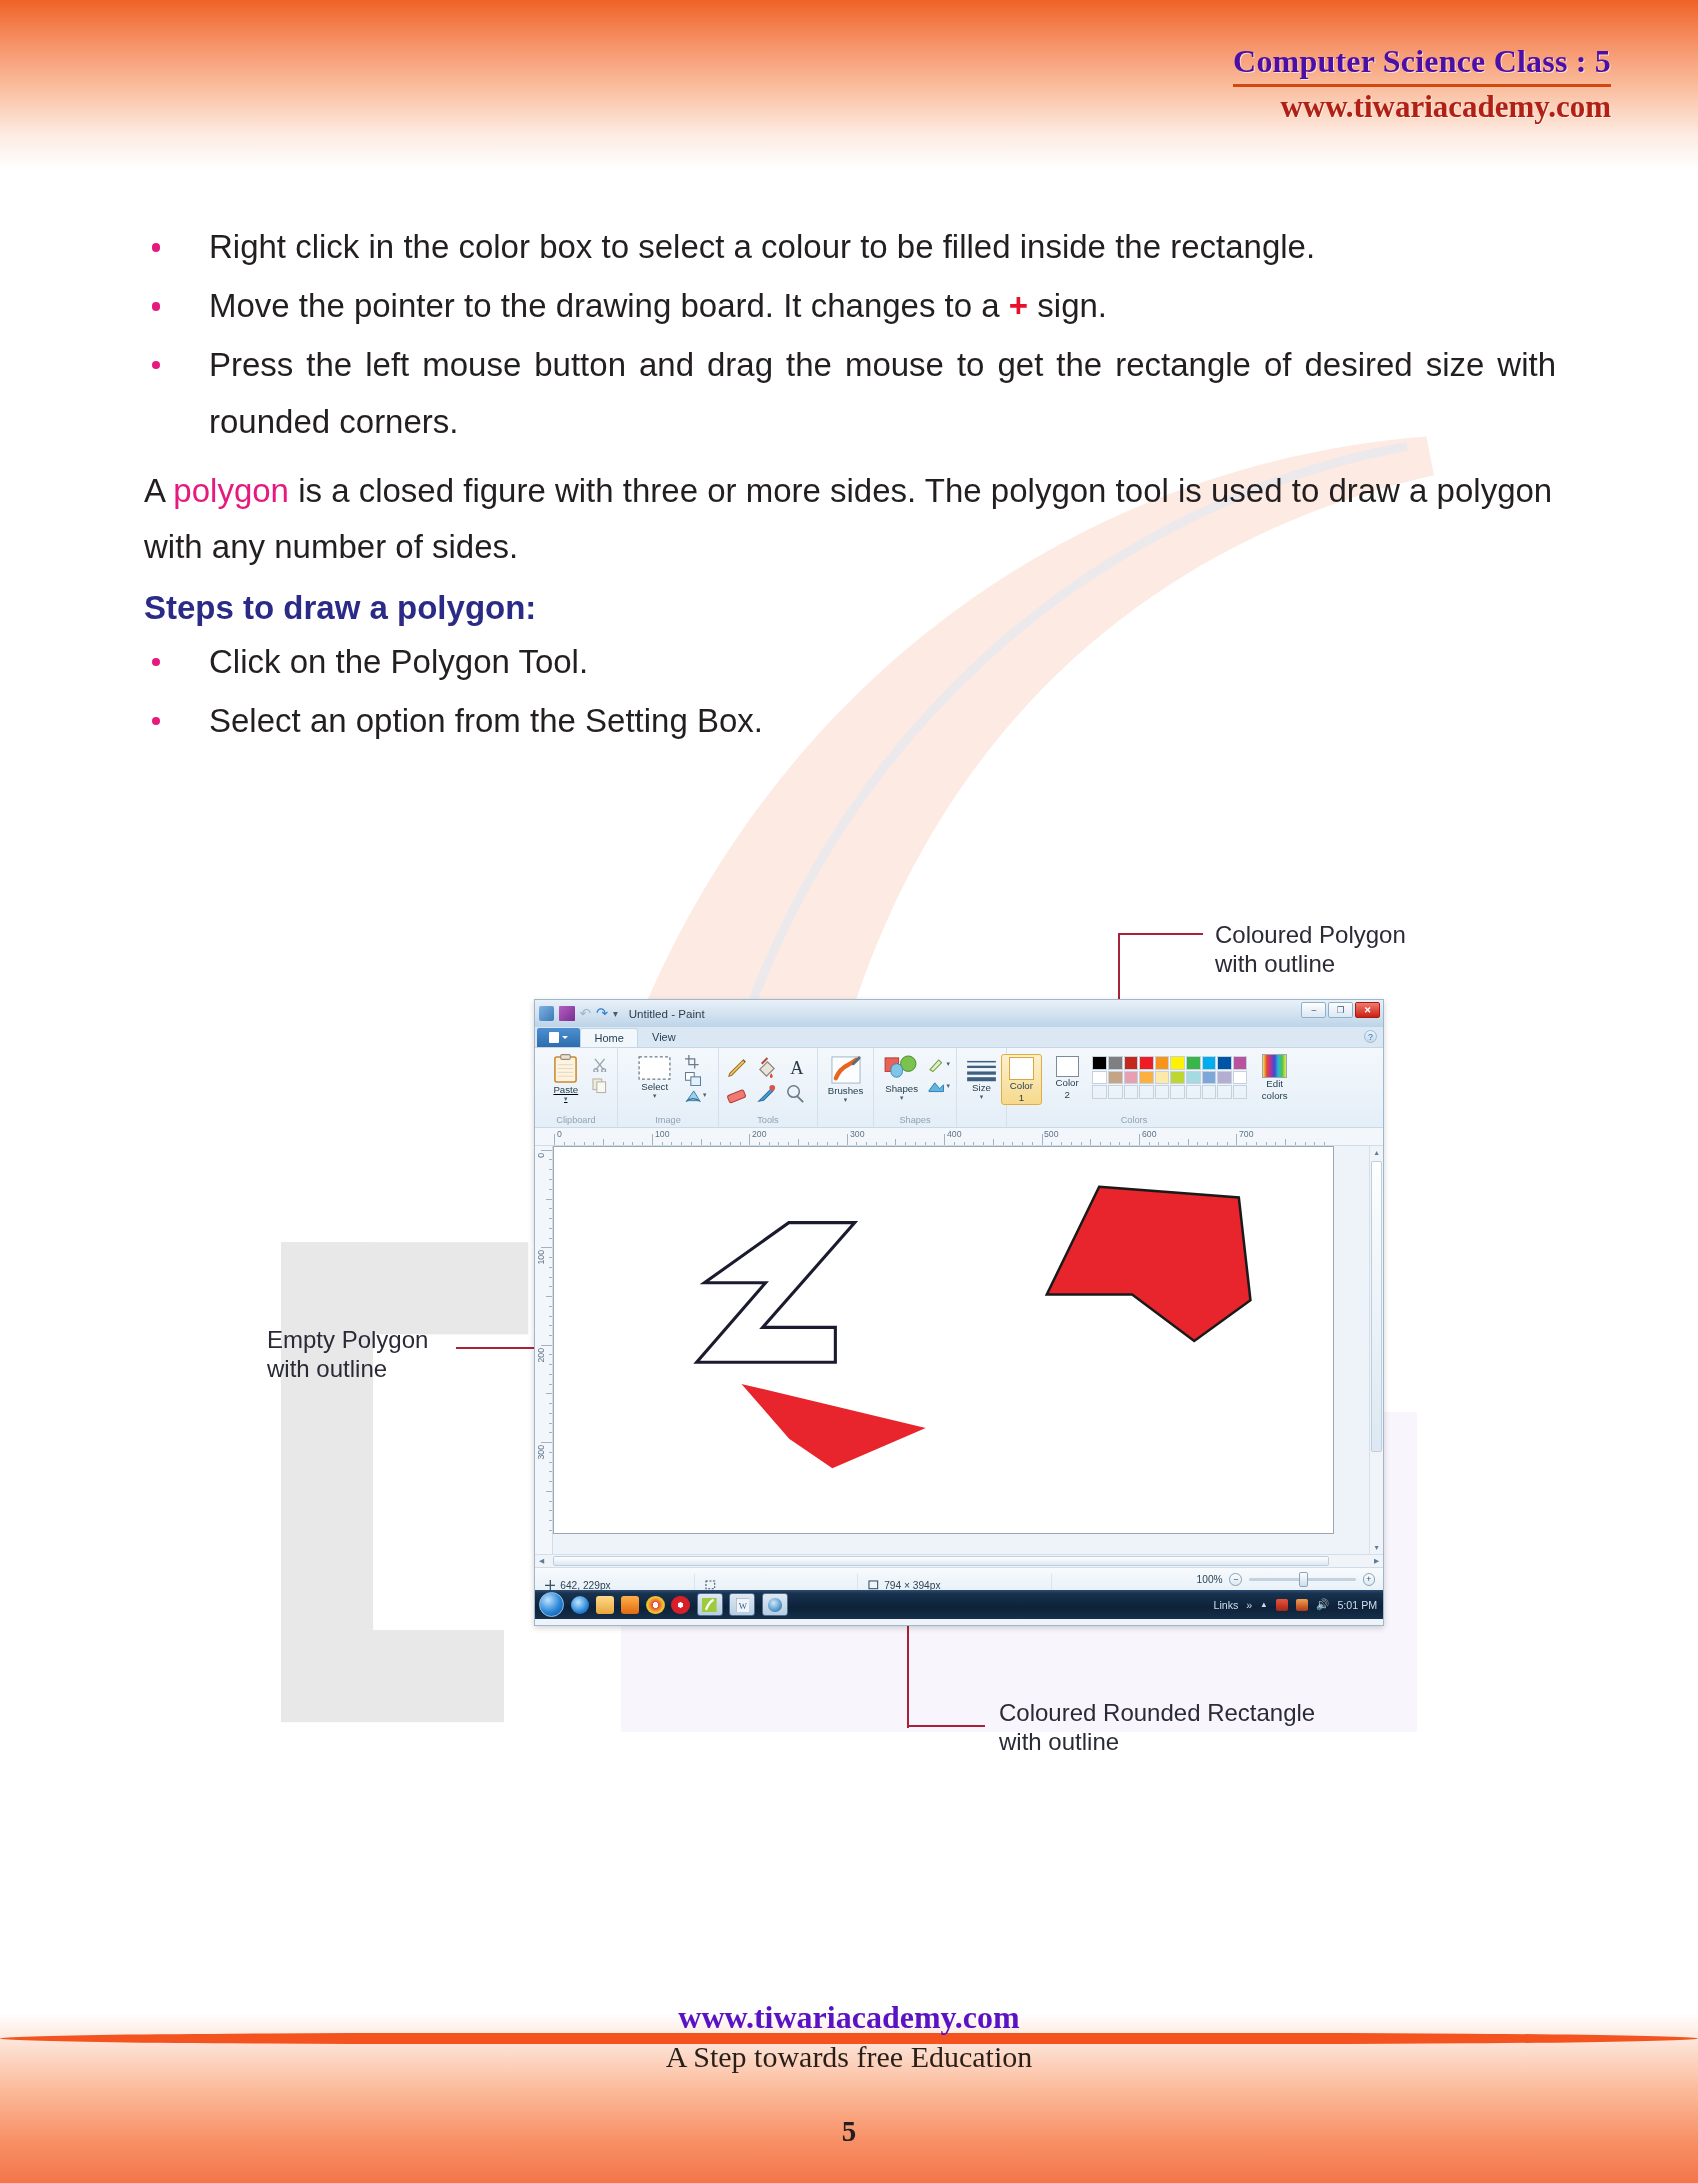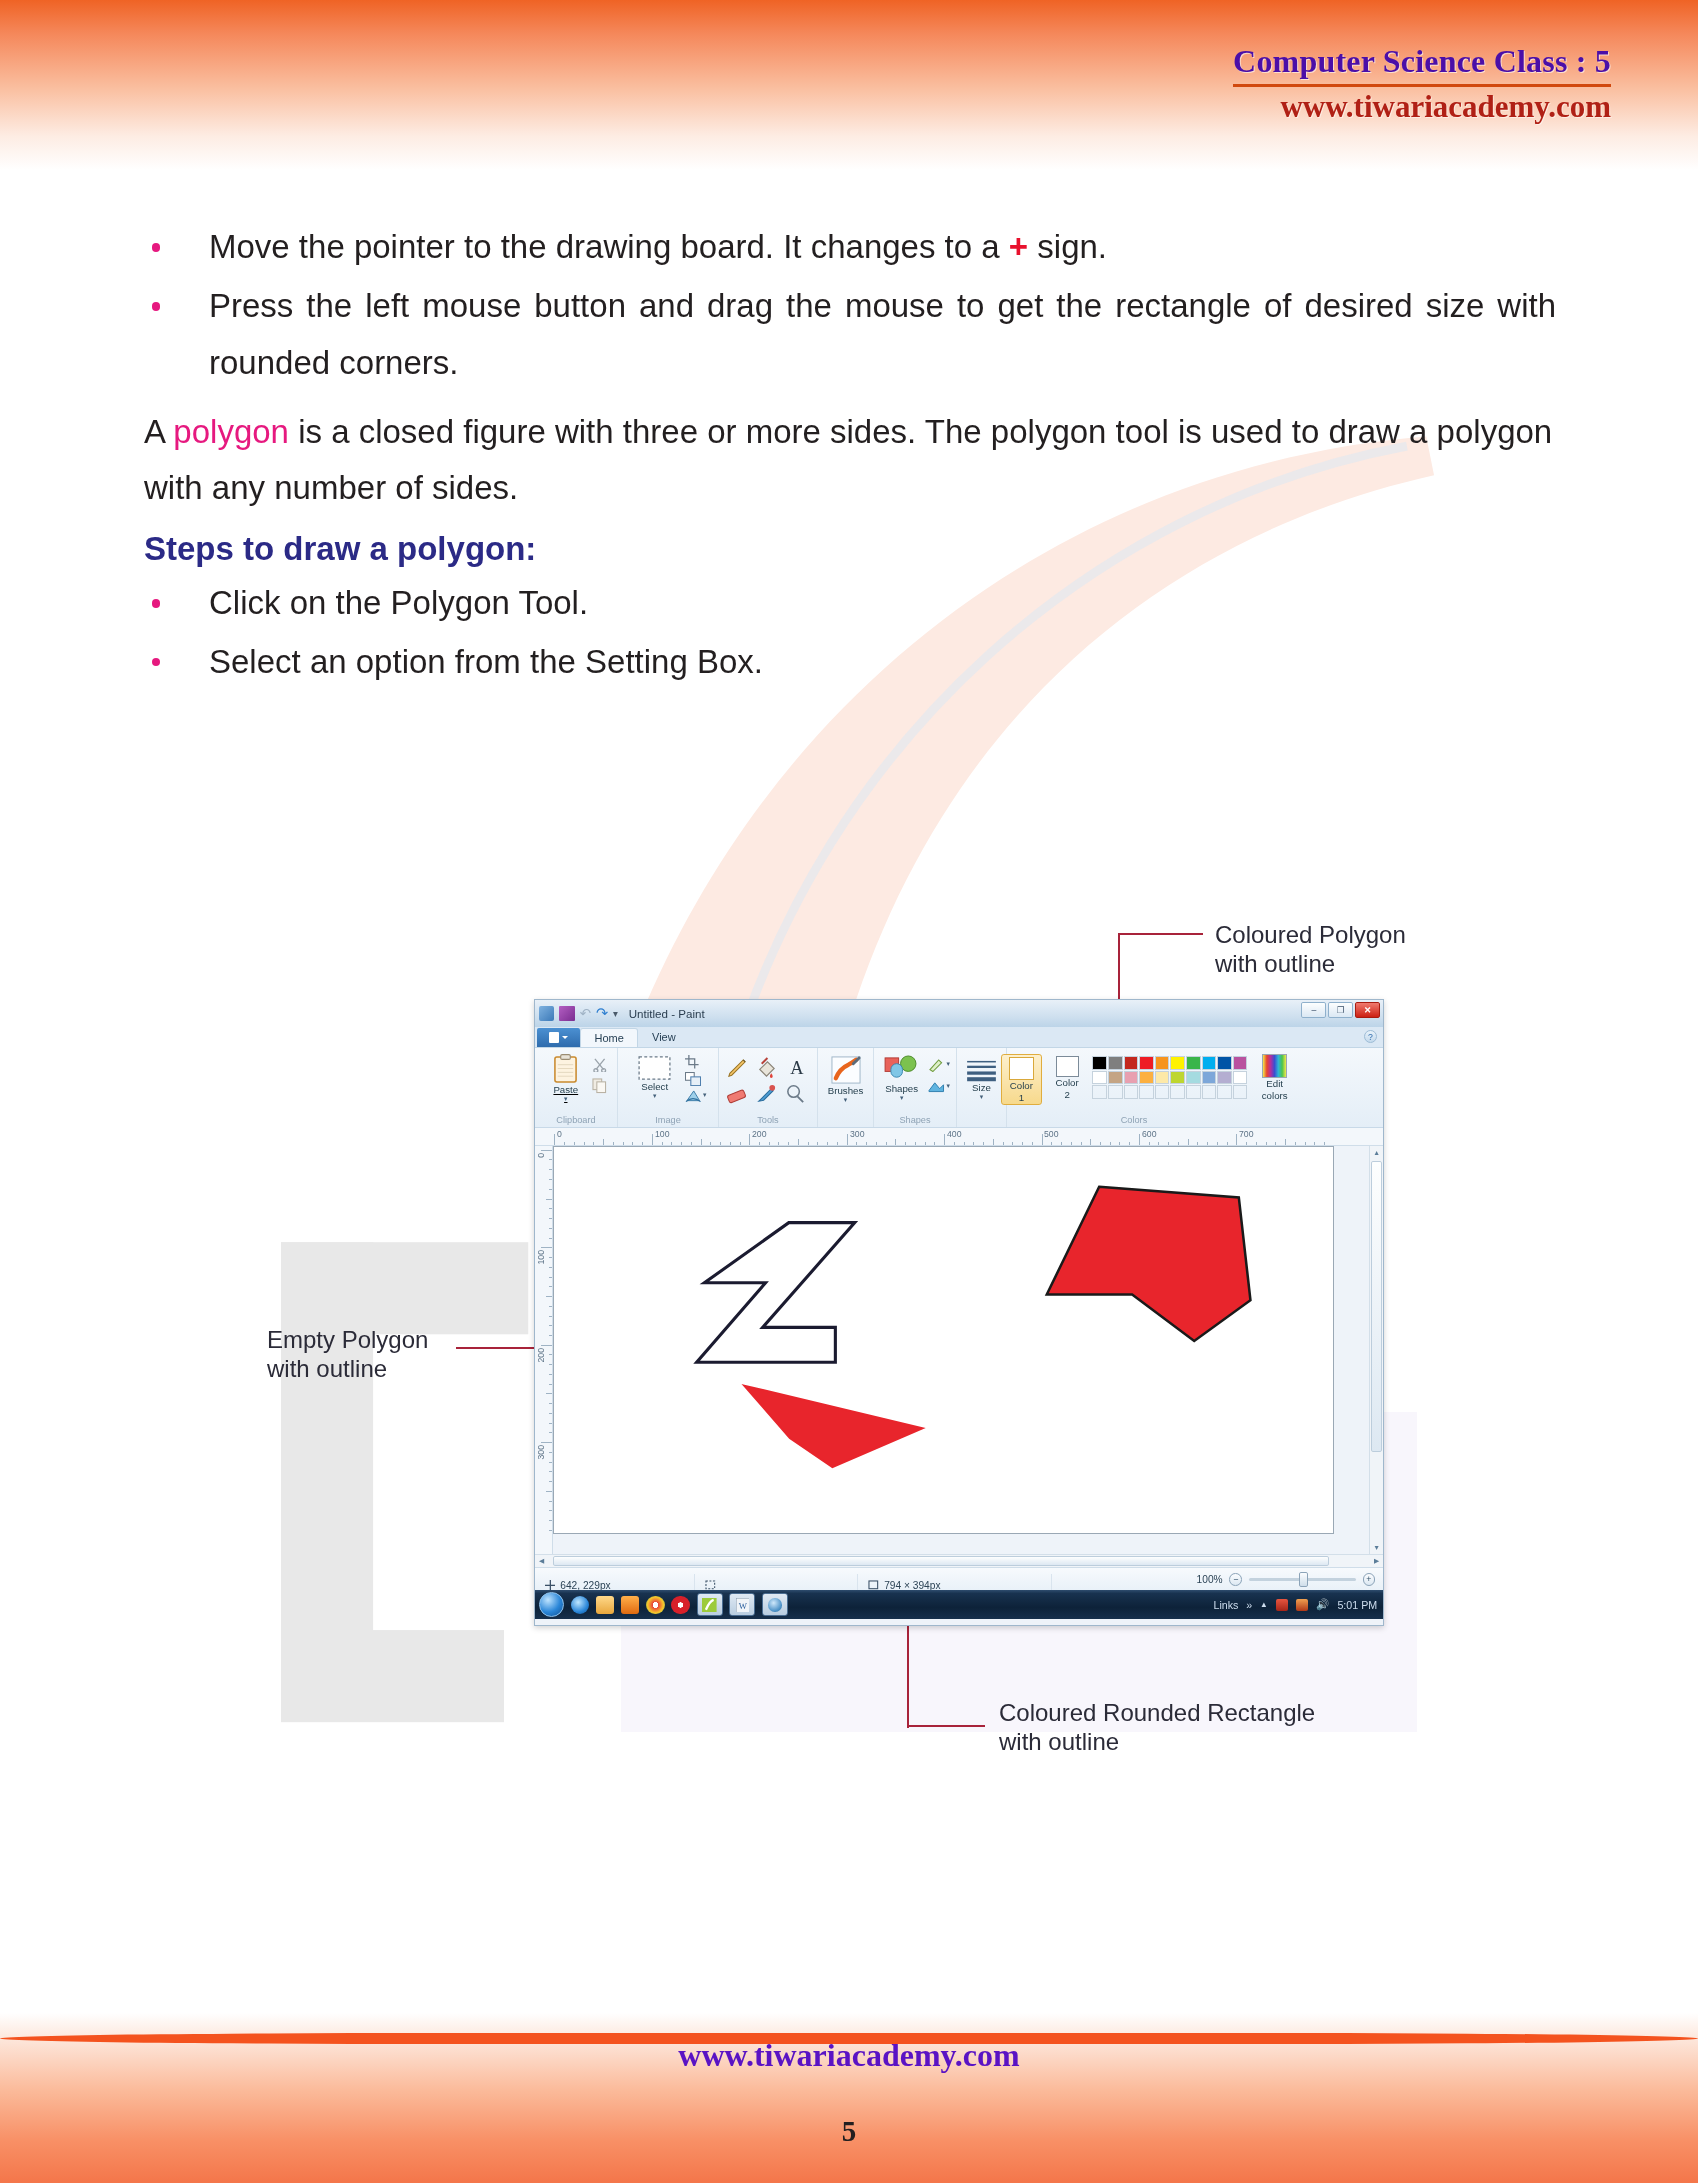--- a/index.html
+++ b/index.html
@@ -283,20 +283,21 @@
 
   <div class="hdr">
     <div class="hdr-title">Computer Science Class : 5</div>
     <div class="hdr-rule"></div>
     <div class="hdr-url">www.tiwariacademy.com</div>
   </div>
 
   <div class="content">
 
     <ul class="blist">
+      <li class="bullet">Right click in the color box to select a colour to be filled inside the rectangle.</li>
       <li class="bullet nojust"><span>Move the pointer to the drawing board. It changes to a </span><span class="plus">+</span><span> sign.</span></li>
       <li class="bullet">Press the left mouse button and drag the mouse to get the rectangle of desired size with rounded corners.</li>
     </ul>
 
 
     <div class="para"><span>A </span><span class="kw-pink">polygon</span><span> is a closed figure with three or more sides. The polygon tool is used to draw a polygon with any number of sides.</span></div>
 
     <div class="sub-head">Steps to draw a polygon:</div>
 
     <ul class="blist">
@@ -793,17 +794,18 @@
           <span>5:01 PM</span>
         </span>
       </div>
 
     </div>
   </div>
 
 
   <div class="footer">
     <div class="f1">www.tiwariacademy.com</div>
+    <div class="f2">A Step towards free Education</div>
   </div>
   <div class="pgno">5</div>
 
 </div>
 
 
 </body></html>

